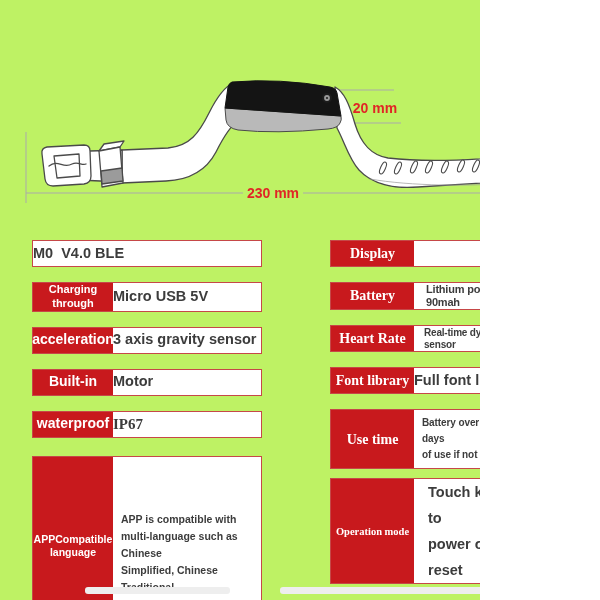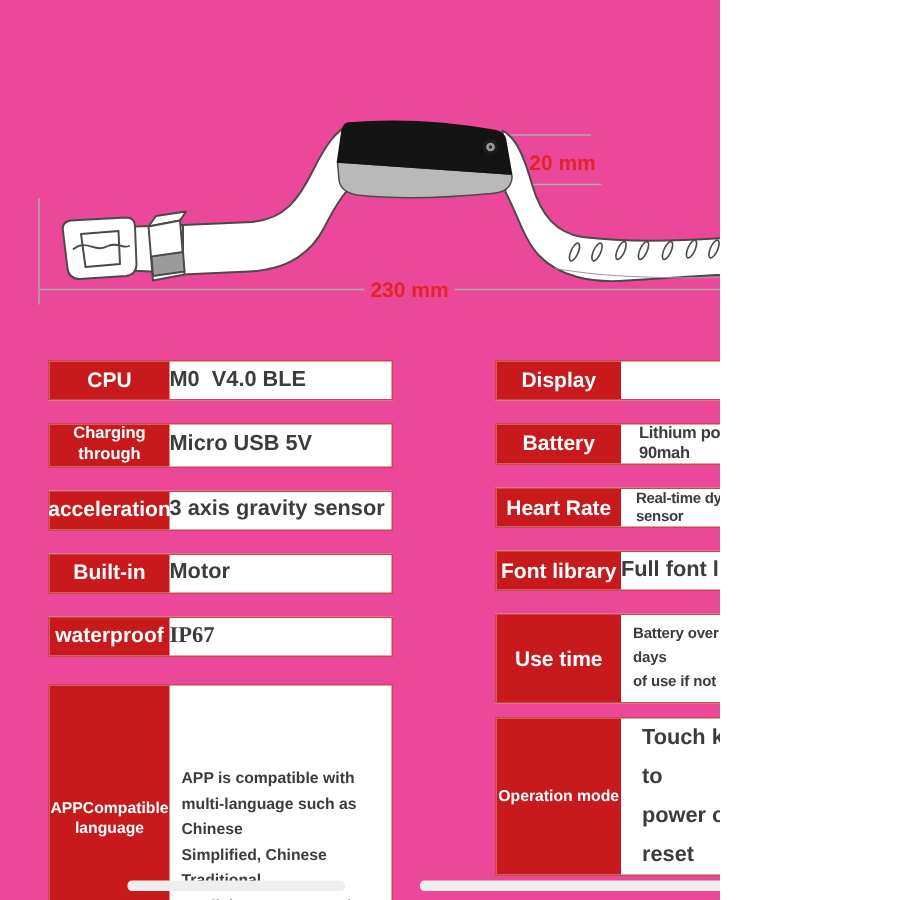--- a/index.html
+++ b/index.html
@@ -1,38 +1,38 @@
 <!DOCTYPE html>
 <html><head>
 <meta charset="utf-8">
 <style>
   html,body{margin:0;padding:0;background:#ffffff;}
   .stage{
-    position:relative;width:480px;height:600px;background:#ec4899;overflow:hidden;
+    position:relative;width:480px;height:600px;background:#bef264;overflow:hidden;
     font-family:"Liberation Sans", sans-serif;
   }
   .band-svg{position:absolute;left:0;top:0;}
   .dim-text{
     font-family:"Liberation Sans", sans-serif;
     font-size:14px;font-weight:bold;fill:#e02626;
   }
   .spec-col{position:absolute;top:240px;}
   .col-left{left:32px;width:230px;}
   .col-right{left:330px;width:247px;}
   .spec-row{
     display:flex;align-items:stretch;box-sizing:border-box;
     border:1px solid #c64848;background:#ffffff;
     min-height:27px;margin-bottom:15px;
   }
   .spec-label{
     background:#c8191d;color:#ffffff;font-weight:bold;font-size:14px;
     display:flex;align-items:center;justify-content:center;text-align:center;
     flex-shrink:0;width:80px;white-space:pre-line;line-height:1.25;
   }
-  .col-right .spec-label{width:83px;}
+  .col-right .spec-label{width:83px;font-family:Liberation Serif, serif;}
   .spec-value{
     flex:1;display:flex;align-items:center;
     color:#3c3c3c;font-weight:bold;font-size:14.5px;
     white-space:pre-wrap;line-height:1.2;
   }
   .lab-sm{font-size:11px;}
   .lab-xs{font-size:10.5px;}
   .val-ip{font-size:15px;font-family:Liberation Serif, serif;}
   .val-battery{font-size:11px;padding-left:12px;letter-spacing:-0.2px;}
   .val-hr{font-size:10px;padding-left:10px;letter-spacing:-0.2px;}
@@ -99,21 +99,20 @@
       <circle cx="327" cy="98" r="4" fill="#9a9a9a" stroke="#1c1c1c" stroke-width="2.2"></circle>
       <circle cx="327" cy="98" r="1.1" fill="#222222"></circle>
     </g>
 
     <text class="dim-text" x="375" y="113" text-anchor="middle">20 mm</text>
     <text class="dim-text" x="273" y="198" text-anchor="middle">230 mm</text>
   </svg>
 
   <div class="spec-col col-left">
     <div class="spec-row">
-      <div class="spec-label">CPU</div>
       <div class="spec-value">M0  V4.0 BLE</div>
     </div>
     <div class="spec-row">
       <div class="spec-label lab-sm">Charging through</div>
       <div class="spec-value">Micro USB 5V</div>
     </div>
     <div class="spec-row">
       <div class="spec-label">acceleration</div>
       <div class="spec-value">3 axis gravity sensor</div>
     </div>

